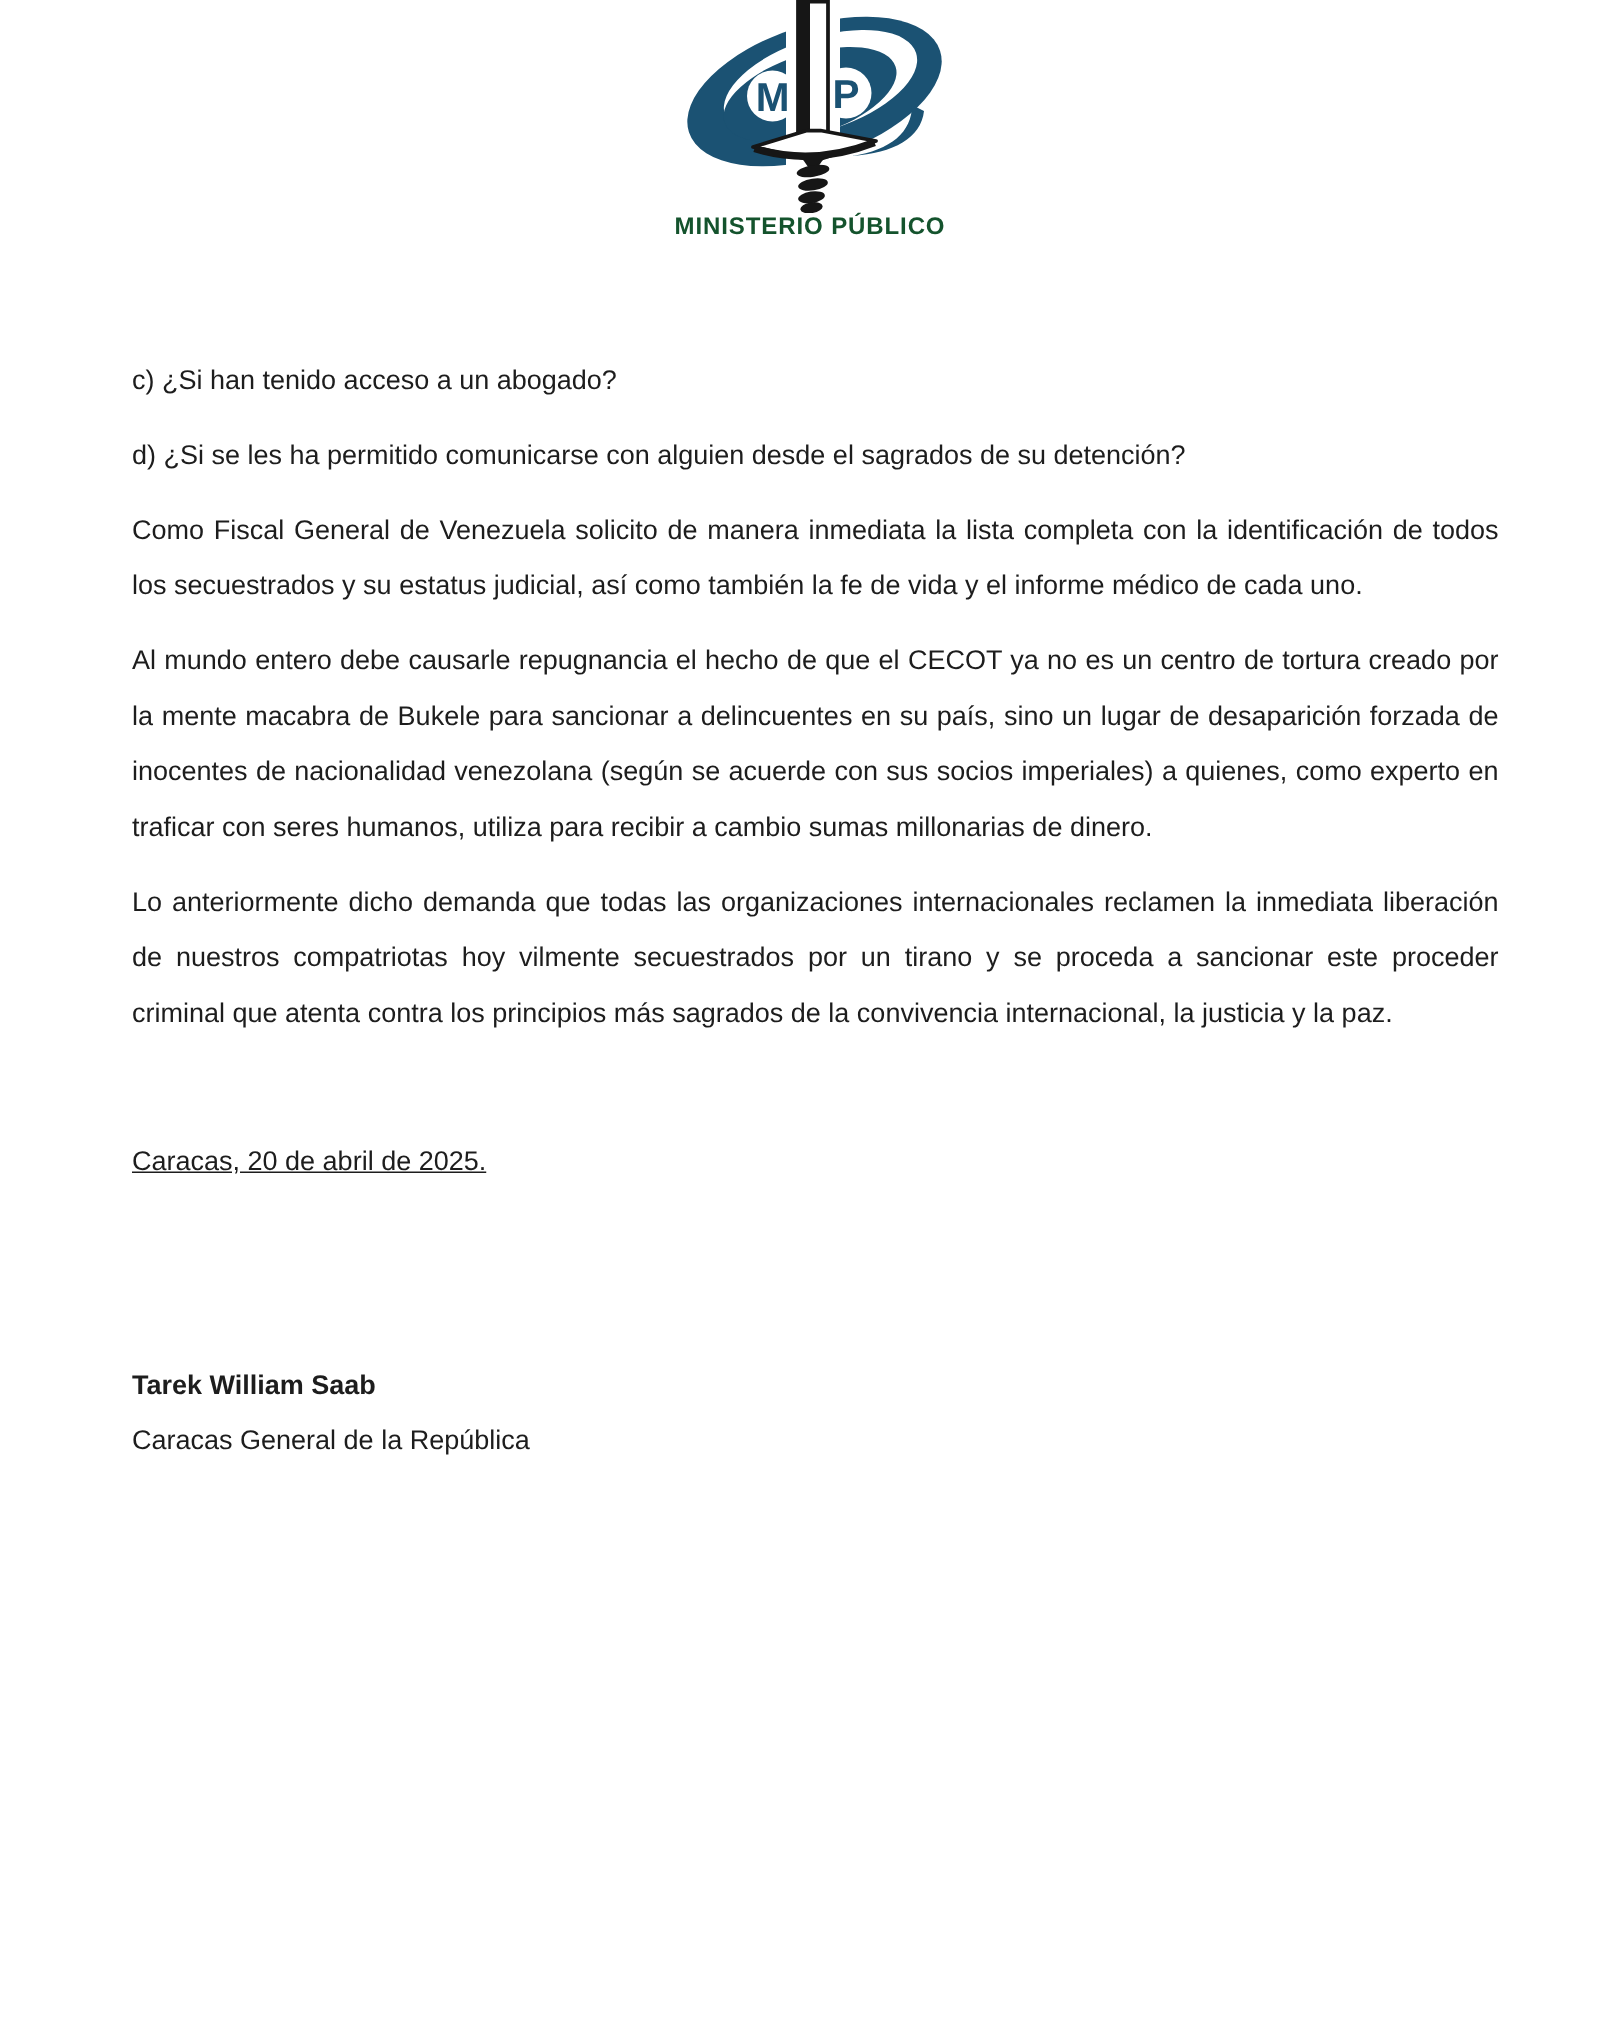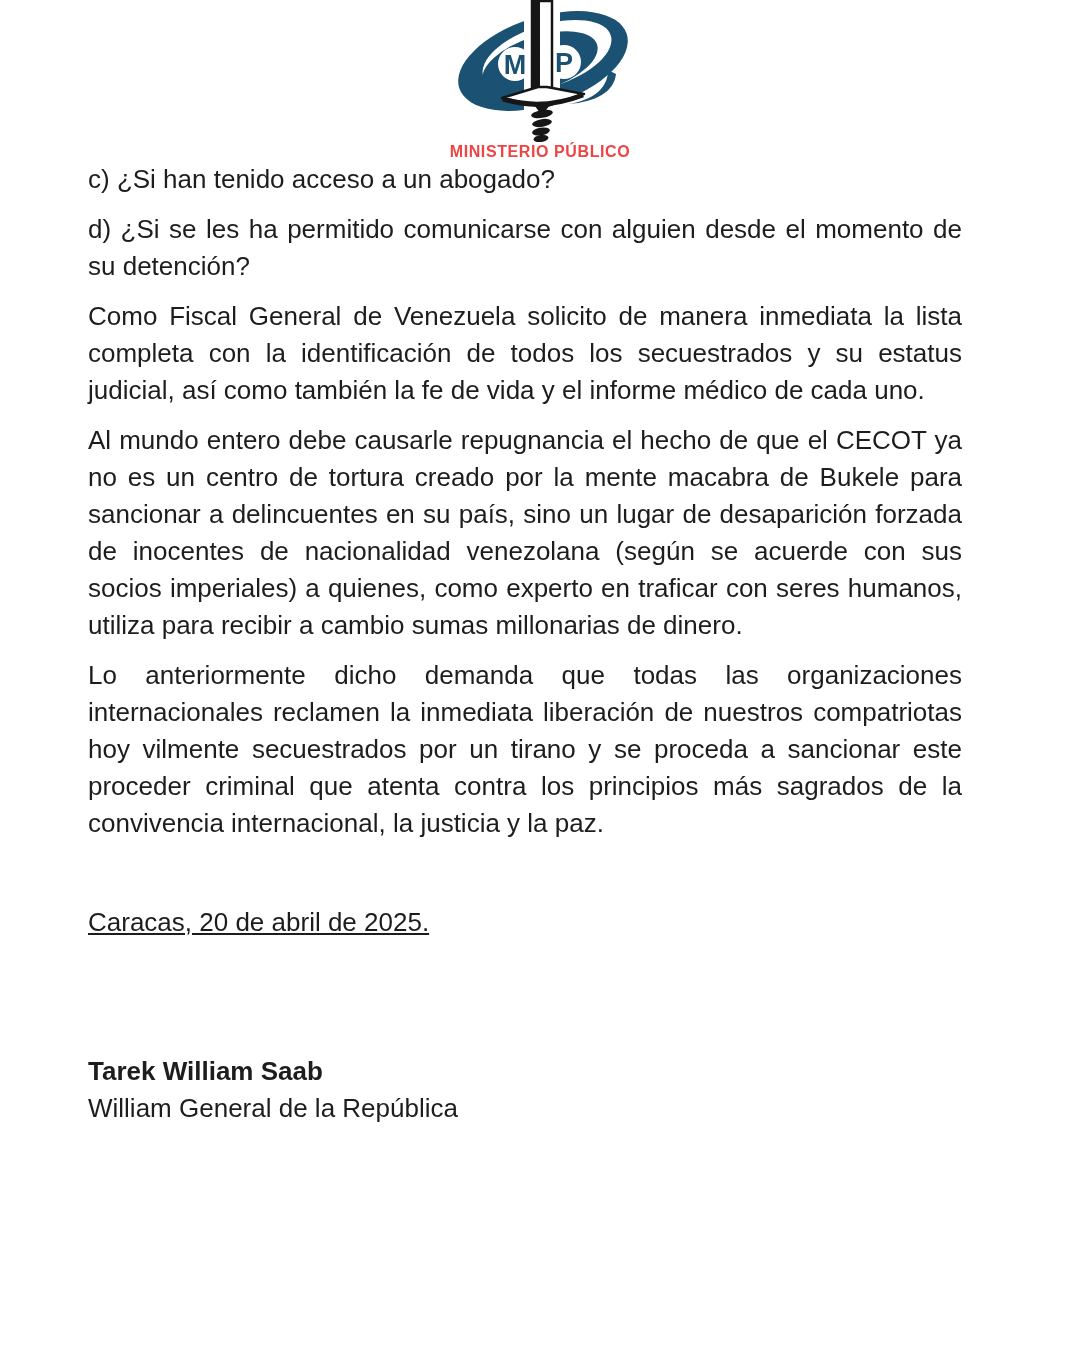--- a/index.html
+++ b/index.html
@@ -9,26 +9,27 @@
     color:#1d1d1d;
     -webkit-font-smoothing:antialiased;
   }
   .page{position:relative;width:1080px;height:1350px;overflow:hidden;background:#ffffff;}
   
   .letterhead{display:flex;flex-direction:column;align-items:center;}
   .seal-svg{display:block;width:240px;height:142px;}
   .seal-svg text{font-family:"Liberation Sans", sans-serif;font-weight:bold;}
   .wordmark{
     margin-top:1px;font-size:16px;font-weight:bold;letter-spacing:0.6px;
-    color:#ef4444;text-align:center;
+    color:#14532d;text-align:center;
   }
   
   .letter-body{
-    padding:0 118px 0 88px;
-    font-size:26px;line-height:37px;
+    margin-top:74px;
+    padding:0 81px 0 88px;
+    font-size:18px;line-height:37px;
   }
   .para{margin:0 0 13px 0;text-align:justify;text-justify:inter-word;}
   .dateline{margin:62px 0 0 0;text-align:left;text-decoration:underline;}
   .signature{margin-top:112px;text-align:left;}
   .sig-name{font-weight:bold;}
   .sig-title{font-weight:normal;}
 </style>
 </head>
 <body>
 
@@ -68,26 +69,26 @@
 
         <text x="95" y="74" text-anchor="middle" font-size="27">M</text>
         <text x="144" y="72" text-anchor="middle" font-size="27">P</text>
       </g>
     </svg>
     <div class="wordmark">MINISTERIO PÚBLICO</div>
   </header>
 
   <main class="letter-body">
     <p class="para">c) ¿Si han tenido acceso a un abogado?</p>
-    <p class="para">d) ¿Si se les ha permitido comunicarse con alguien desde el momento de su detención?</p>
+    <p class="para">d) ¿Si se les ha permitido comunicarse con alguien desde el sagrados de su detención?</p>
     <p class="para">Como Fiscal General de Venezuela solicito de manera inmediata la lista completa con la identificación de todos los secuestrados y su estatus judicial, así como también la fe de vida y el informe médico de cada uno.</p>
     <p class="para">Al mundo entero debe causarle repugnancia el hecho de que el CECOT ya no es un centro de tortura creado por la mente macabra de Bukele para sancionar a delincuentes en su país, sino un lugar de desaparición forzada de inocentes de nacionalidad venezolana (según se acuerde con sus socios imperiales) a quienes, como experto en traficar con seres humanos, utiliza para recibir a cambio sumas millonarias de dinero.</p>
     <p class="para">Lo anteriormente dicho demanda que todas las organizaciones internacionales reclamen la inmediata liberación de nuestros compatriotas hoy vilmente secuestrados por un tirano y se proceda a sancionar este proceder criminal que atenta contra los principios más sagrados de la convivencia internacional, la justicia y la paz.</p>
 
     <p class="dateline">Caracas, 20 de abril de 2025.</p>
 
     <div class="signature">
       <div class="sig-name">Tarek William Saab</div>
-      <div class="sig-title">William General de la República</div>
+      <div class="sig-title">Caracas General de la República</div>
     </div>
   </main>
 
 </div>
 
 </body></html>

